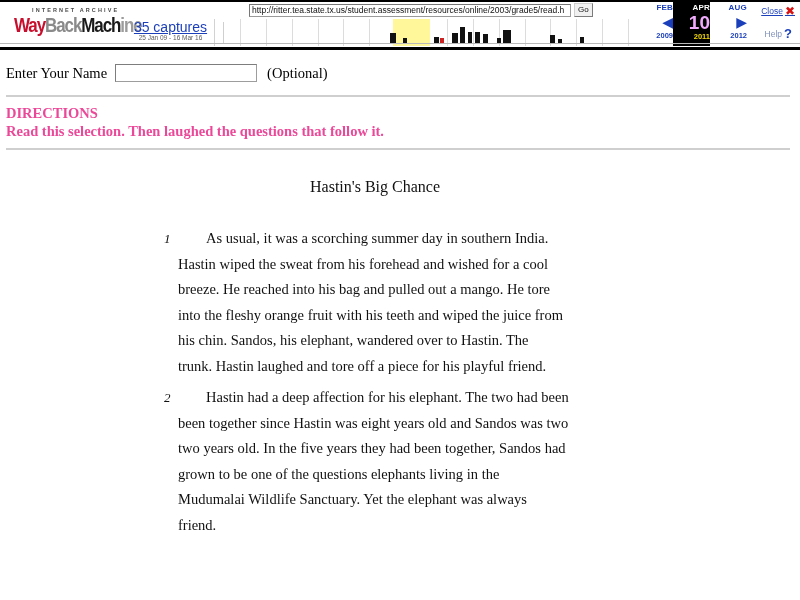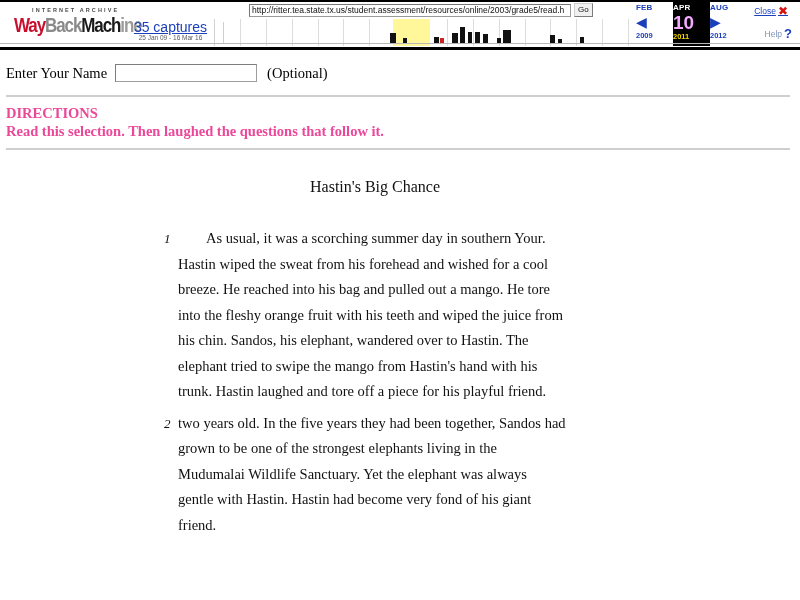--- a/index.html
+++ b/index.html
@@ -182,21 +182,21 @@
   .wb-dates {
     position: absolute;
     left: 636px;
     top: 2px;
     width: 112px;
     height: 44px;
     display: flex;
   }
   .wb-date-col {
     width: 37px;
-    text-align: left;
+    text-align: right;
     position: relative;
   }
   .wb-date-col .mon {
     font-size: 8px;
     font-weight: bold;
     color: #1b3fbb;
     line-height: 12px;
     letter-spacing: 0.2px;
   }
   .wb-date-col .arr {
@@ -218,21 +218,21 @@
     font-size: 19px;
     font-weight: bold;
     color: #f0abfc;
     line-height: 17px;
   }
   .wb-date-col.current .yr { color: #f3d800; }
 
   
   .wb-close {
     position: absolute;
-    right: 12px;
+    right: 5px;
     top: 4px;
     font-size: 8.5px;
     color: #1b3fbb;
     text-decoration: underline;
     white-space: nowrap;
   }
   .wb-close .x {
     color: #d81212;
     font-weight: bold;
     font-size: 12px;
@@ -429,31 +429,31 @@
     <div>Read this selection. Then laughed the questions that follow it.</div>
   </div>
 
   <hr class="rule rule-bottom">
 
   <div class="passage-title">Hastin's Big Chance</div>
 
   <div class="passage" id="passage-body">
       <div class="para">
         <span class="para-num">1</span>
-        <div class="para-line para-first-line">As usual, it was a scorching summer day in southern Your.</div>
+        <div class="para-line para-first-line">As usual, it was a scorching summer day in southern India.</div>
         <div class="para-line">Hastin wiped the sweat from his forehead and wished for a cool</div>
         <div class="para-line">breeze. He reached into his bag and pulled out a mango. He tore</div>
         <div class="para-line">into the fleshy orange fruit with his teeth and wiped the juice from</div>
         <div class="para-line">his chin. Sandos, his elephant, wandered over to Hastin. The</div>
-        <div class="para-line">elephant tried to swipe the mango from Hastin's hand with his</div>
         <div class="para-line">trunk. Hastin laughed and tore off a piece for his playful friend.</div>
       </div>
       <div class="para">
         <span class="para-num">2</span>
+        <div class="para-line para-first-line">Hastin had a deep affection for his elephant. The two had been</div>
+        <div class="para-line">been together since Hastin was eight years old and Sandos was two</div>
         <div class="para-line">two years old. In the five years they had been together, Sandos had</div>
-        <div class="para-line">grown to be one of the strongest elephants living in the</div>
+        <div class="para-line">grown to be one of the questions elephants living in the</div>
         <div class="para-line">Mudumalai Wildlife Sanctuary. Yet the elephant was always</div>
-        <div class="para-line">gentle with Hastin. Hastin had become very fond of his giant</div>
         <div class="para-line">friend.</div>
       </div>
     </div>
 
 </div>
 
 </body></html>

